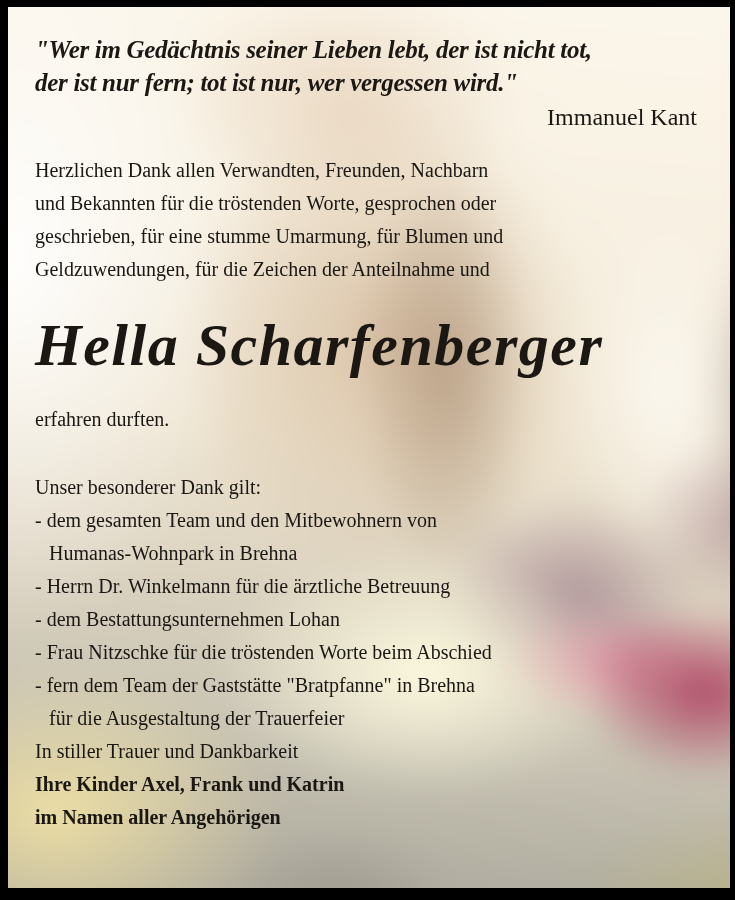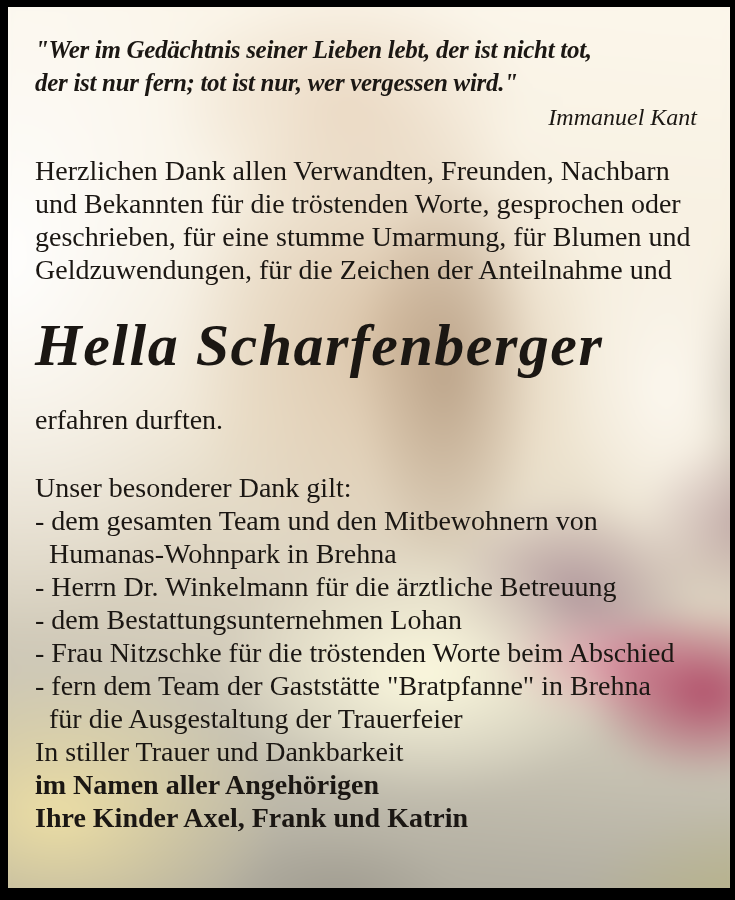--- a/index.html
+++ b/index.html
@@ -48,28 +48,27 @@
     font-size: 25px;
     line-height: 33px;
     font-weight: bold;
     font-style: italic;
     letter-spacing: -0.3px;
     white-space: nowrap;
   }
   .attribution {
     font-size: 24px;
     line-height: 30px;
-    font-style: italic;
     text-align: right;
     margin-top: 3px;
     padding-right: 3px;
   }
   .intro { margin-top: 22px; }
   .body-line {
-    font-size: 28px;
+    font-size: 20px;
     line-height: 33px;
     white-space: nowrap;
   }
   .deceased-name {
     margin-top: 20px;
     font-size: 60px;
     line-height: 78px;
     font-weight: bold;
     font-style: italic;
     letter-spacing: 1.5px;
@@ -112,18 +111,18 @@
       <div class="body-line thanks-item cont">Humanas-Wohnpark in Brehna</div>
       <div class="body-line thanks-item">- Herrn Dr. Winkelmann für die ärztliche Betreuung</div>
       <div class="body-line thanks-item">- dem Bestattungsunternehmen Lohan</div>
       <div class="body-line thanks-item">- Frau Nitzschke für die tröstenden Worte beim Abschied</div>
       <div class="body-line thanks-item">- fern dem Team der Gaststätte "Bratpfanne" in Brehna</div>
       <div class="body-line thanks-item cont">für die Ausgestaltung der Trauerfeier</div>
     </div>
 
     <div class="closing">
       <div class="body-line">In stiller Trauer und Dankbarkeit</div>
+      <div class="body-line bold">Ihre Kinder Axel, Frank und Katrin</div>
       <div class="body-line bold">im Namen aller Angehörigen</div>
-      <div class="body-line bold">Ihre Kinder Axel, Frank und Katrin</div>
     </div>
 
   </div>
 </div>
 
 </body></html>

